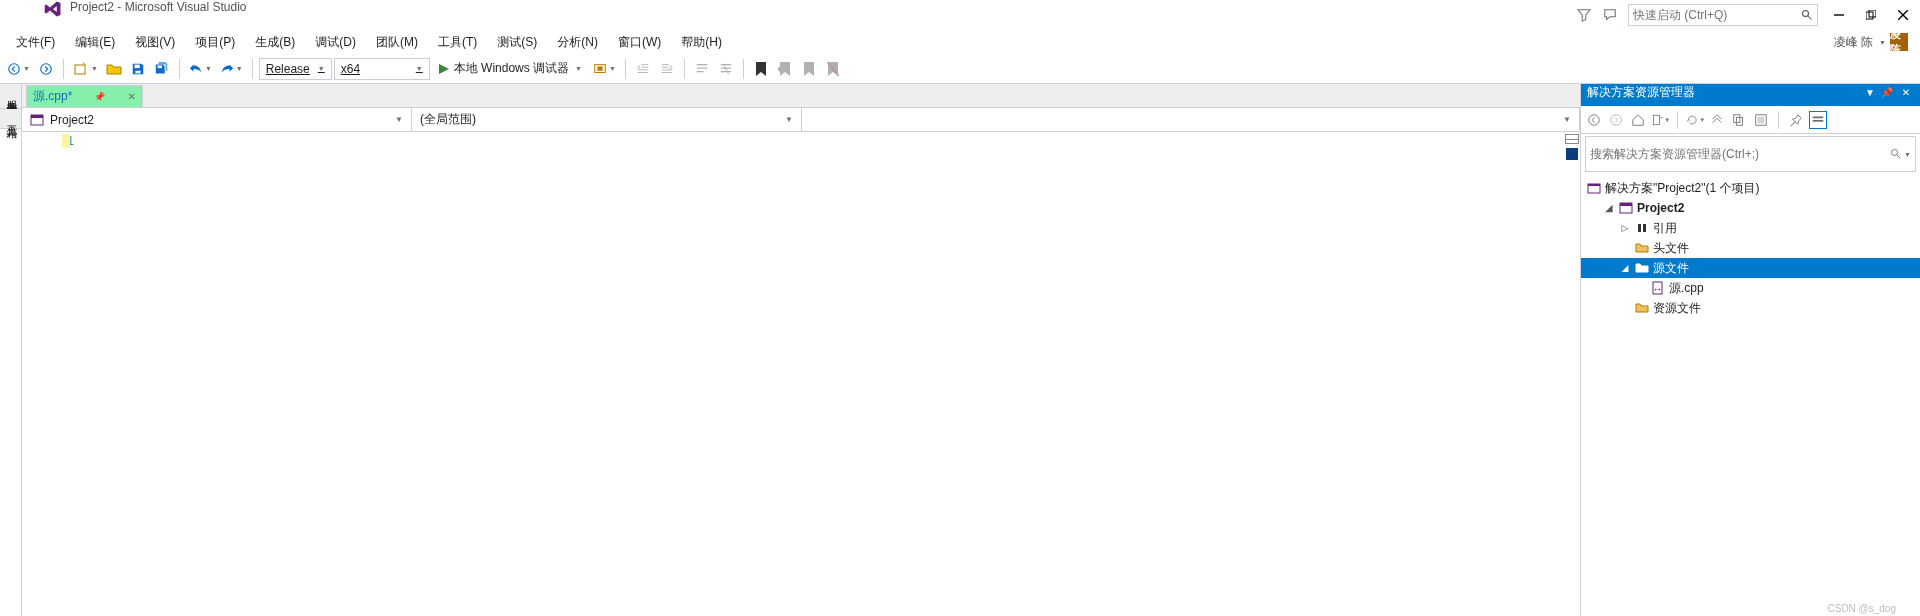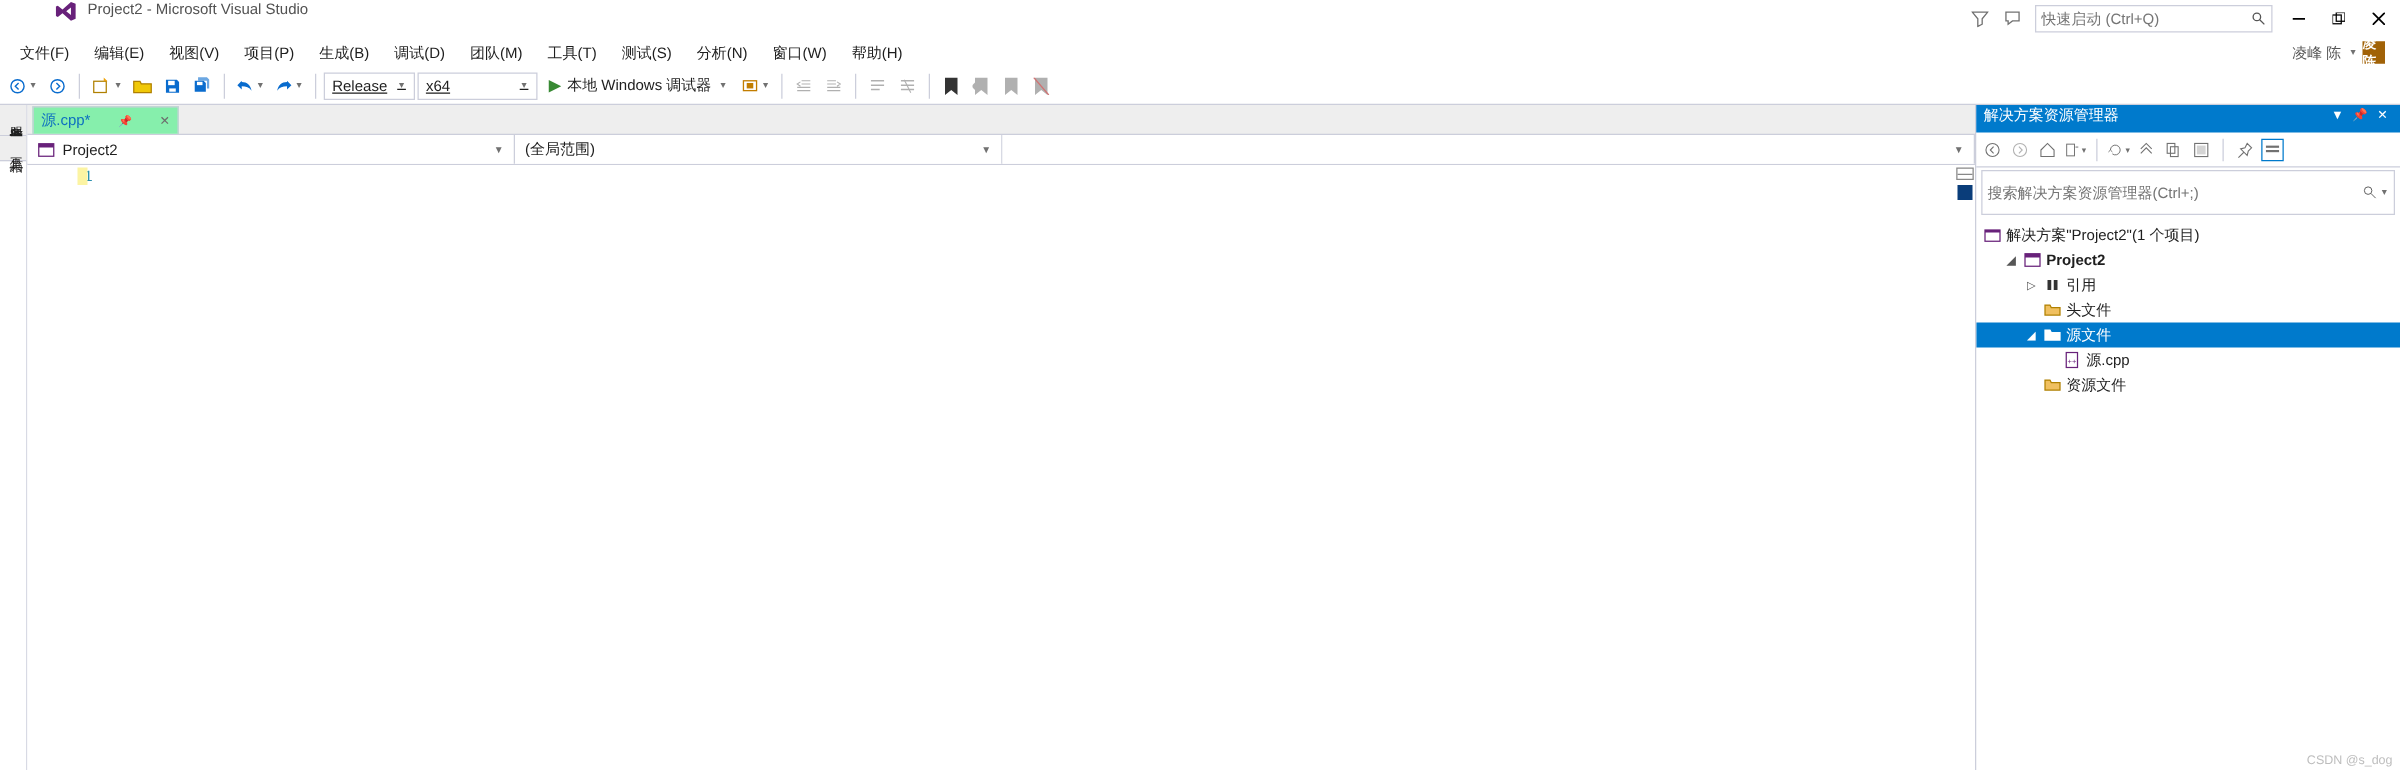--- a/index.html
+++ b/index.html
@@ -60,21 +60,21 @@
     .panel-search { height:36px; border:1px solid #cccedb; margin:2px 4px; display:flex; align-items:center; padding:0 4px; color:#9a9a9a; }
     .panel-search input { border:none; outline:none; flex:1; font-size:12px; background:transparent; }
     .tree { flex:1; padding:4px 0; font-size:12px; overflow:auto; }
     .tree-row { height:20px; display:flex; align-items:center; padding-left:6px; gap:4px; white-space:nowrap; }
     .tree-row.sel { background:#007acc; color:#fff; }
     .tree-row.bold { font-weight:bold; }
     .tw { width:12px; text-align:center; color:#565656; font-size:9px; }
     .tree-row.sel .tw { color:#fff; }
     .tree-icon { width:14px; height:14px; flex-shrink:0; }
     .ind1 { padding-left:22px; } .ind2 { padding-left:38px; } .ind3 { padding-left:54px; } .ind4 { padding-left:70px; }
-    .watermark { position:absolute; right:6px; bottom:2px; font-size:10px; color:#bdbdbd; }
+    .watermark { position:absolute; right:24px; bottom:2px; font-size:10px; color:#bdbdbd; }
     svg { display:block; }
     .tb-btn.blue { color:#0a6cce; }
   </style>
 </head>
 <body>
 
 <div class="titlebar">
   <span class="vs-logo">
     <svg viewBox="0 0 24 24">
         <path fill="#68217a" d="M17 2l5 2v16l-5 2-9-8-5 4-2-1V7l2-1 5 4 9-8zm0 6l-5 4 5 4V8z"></path>

